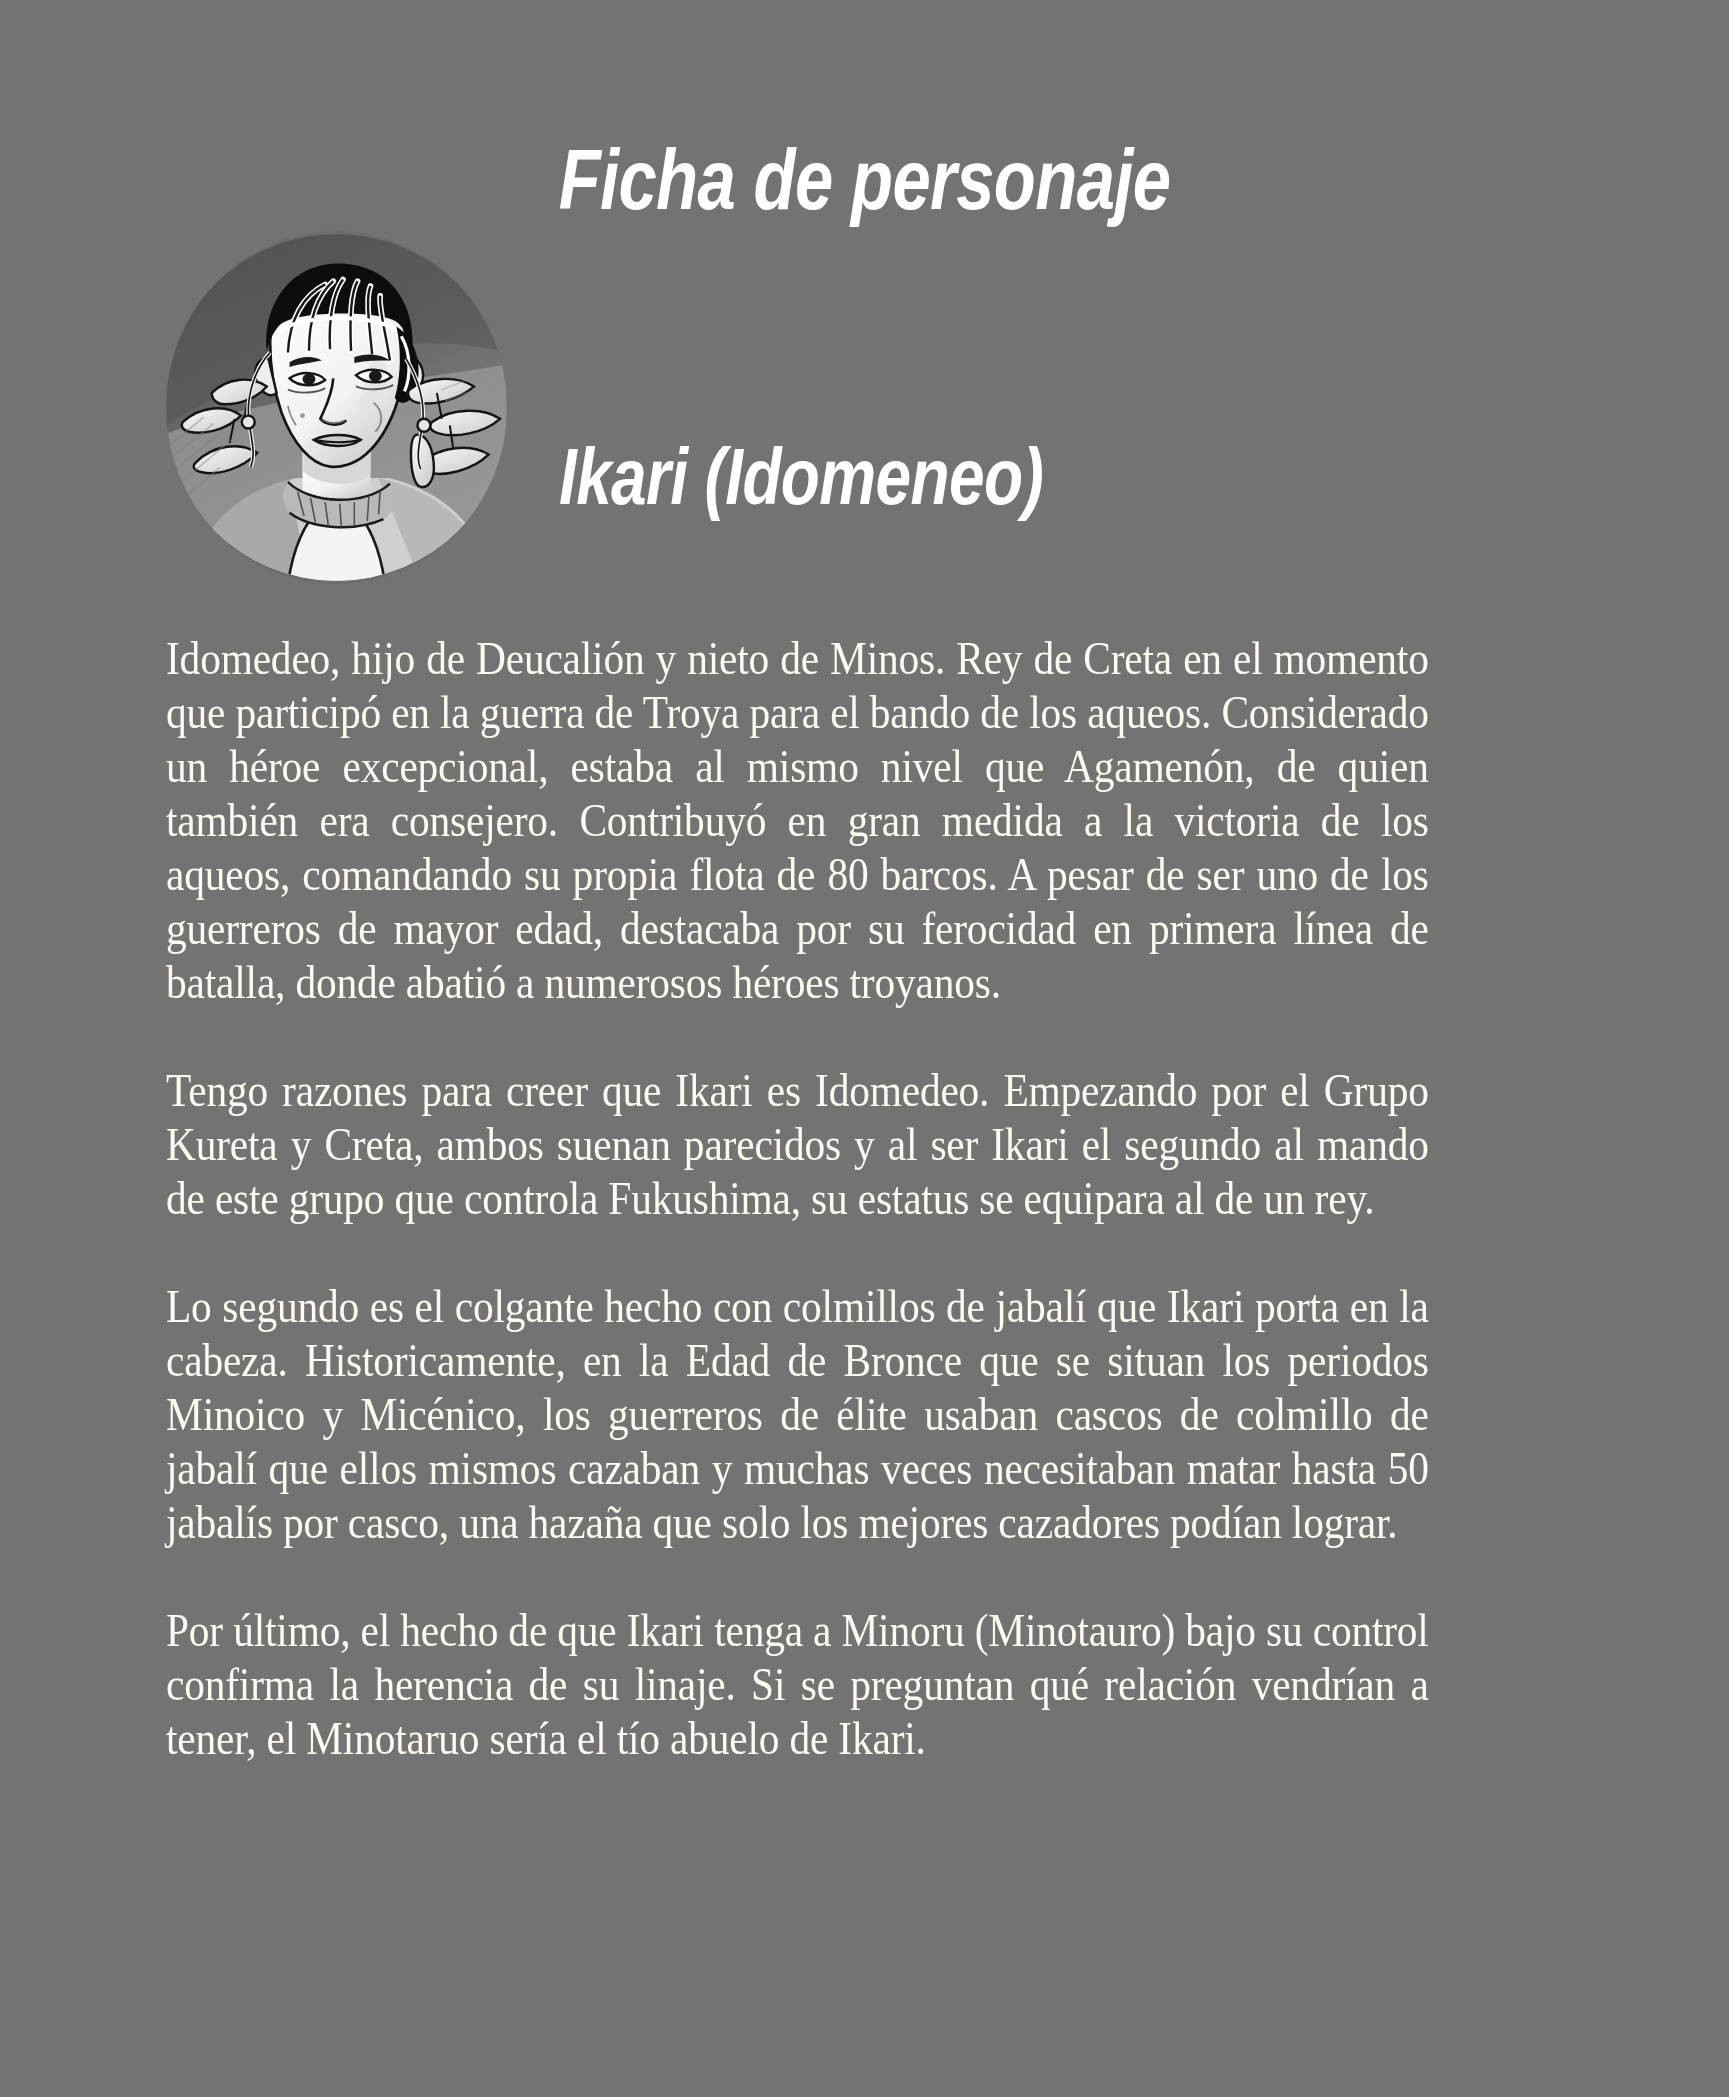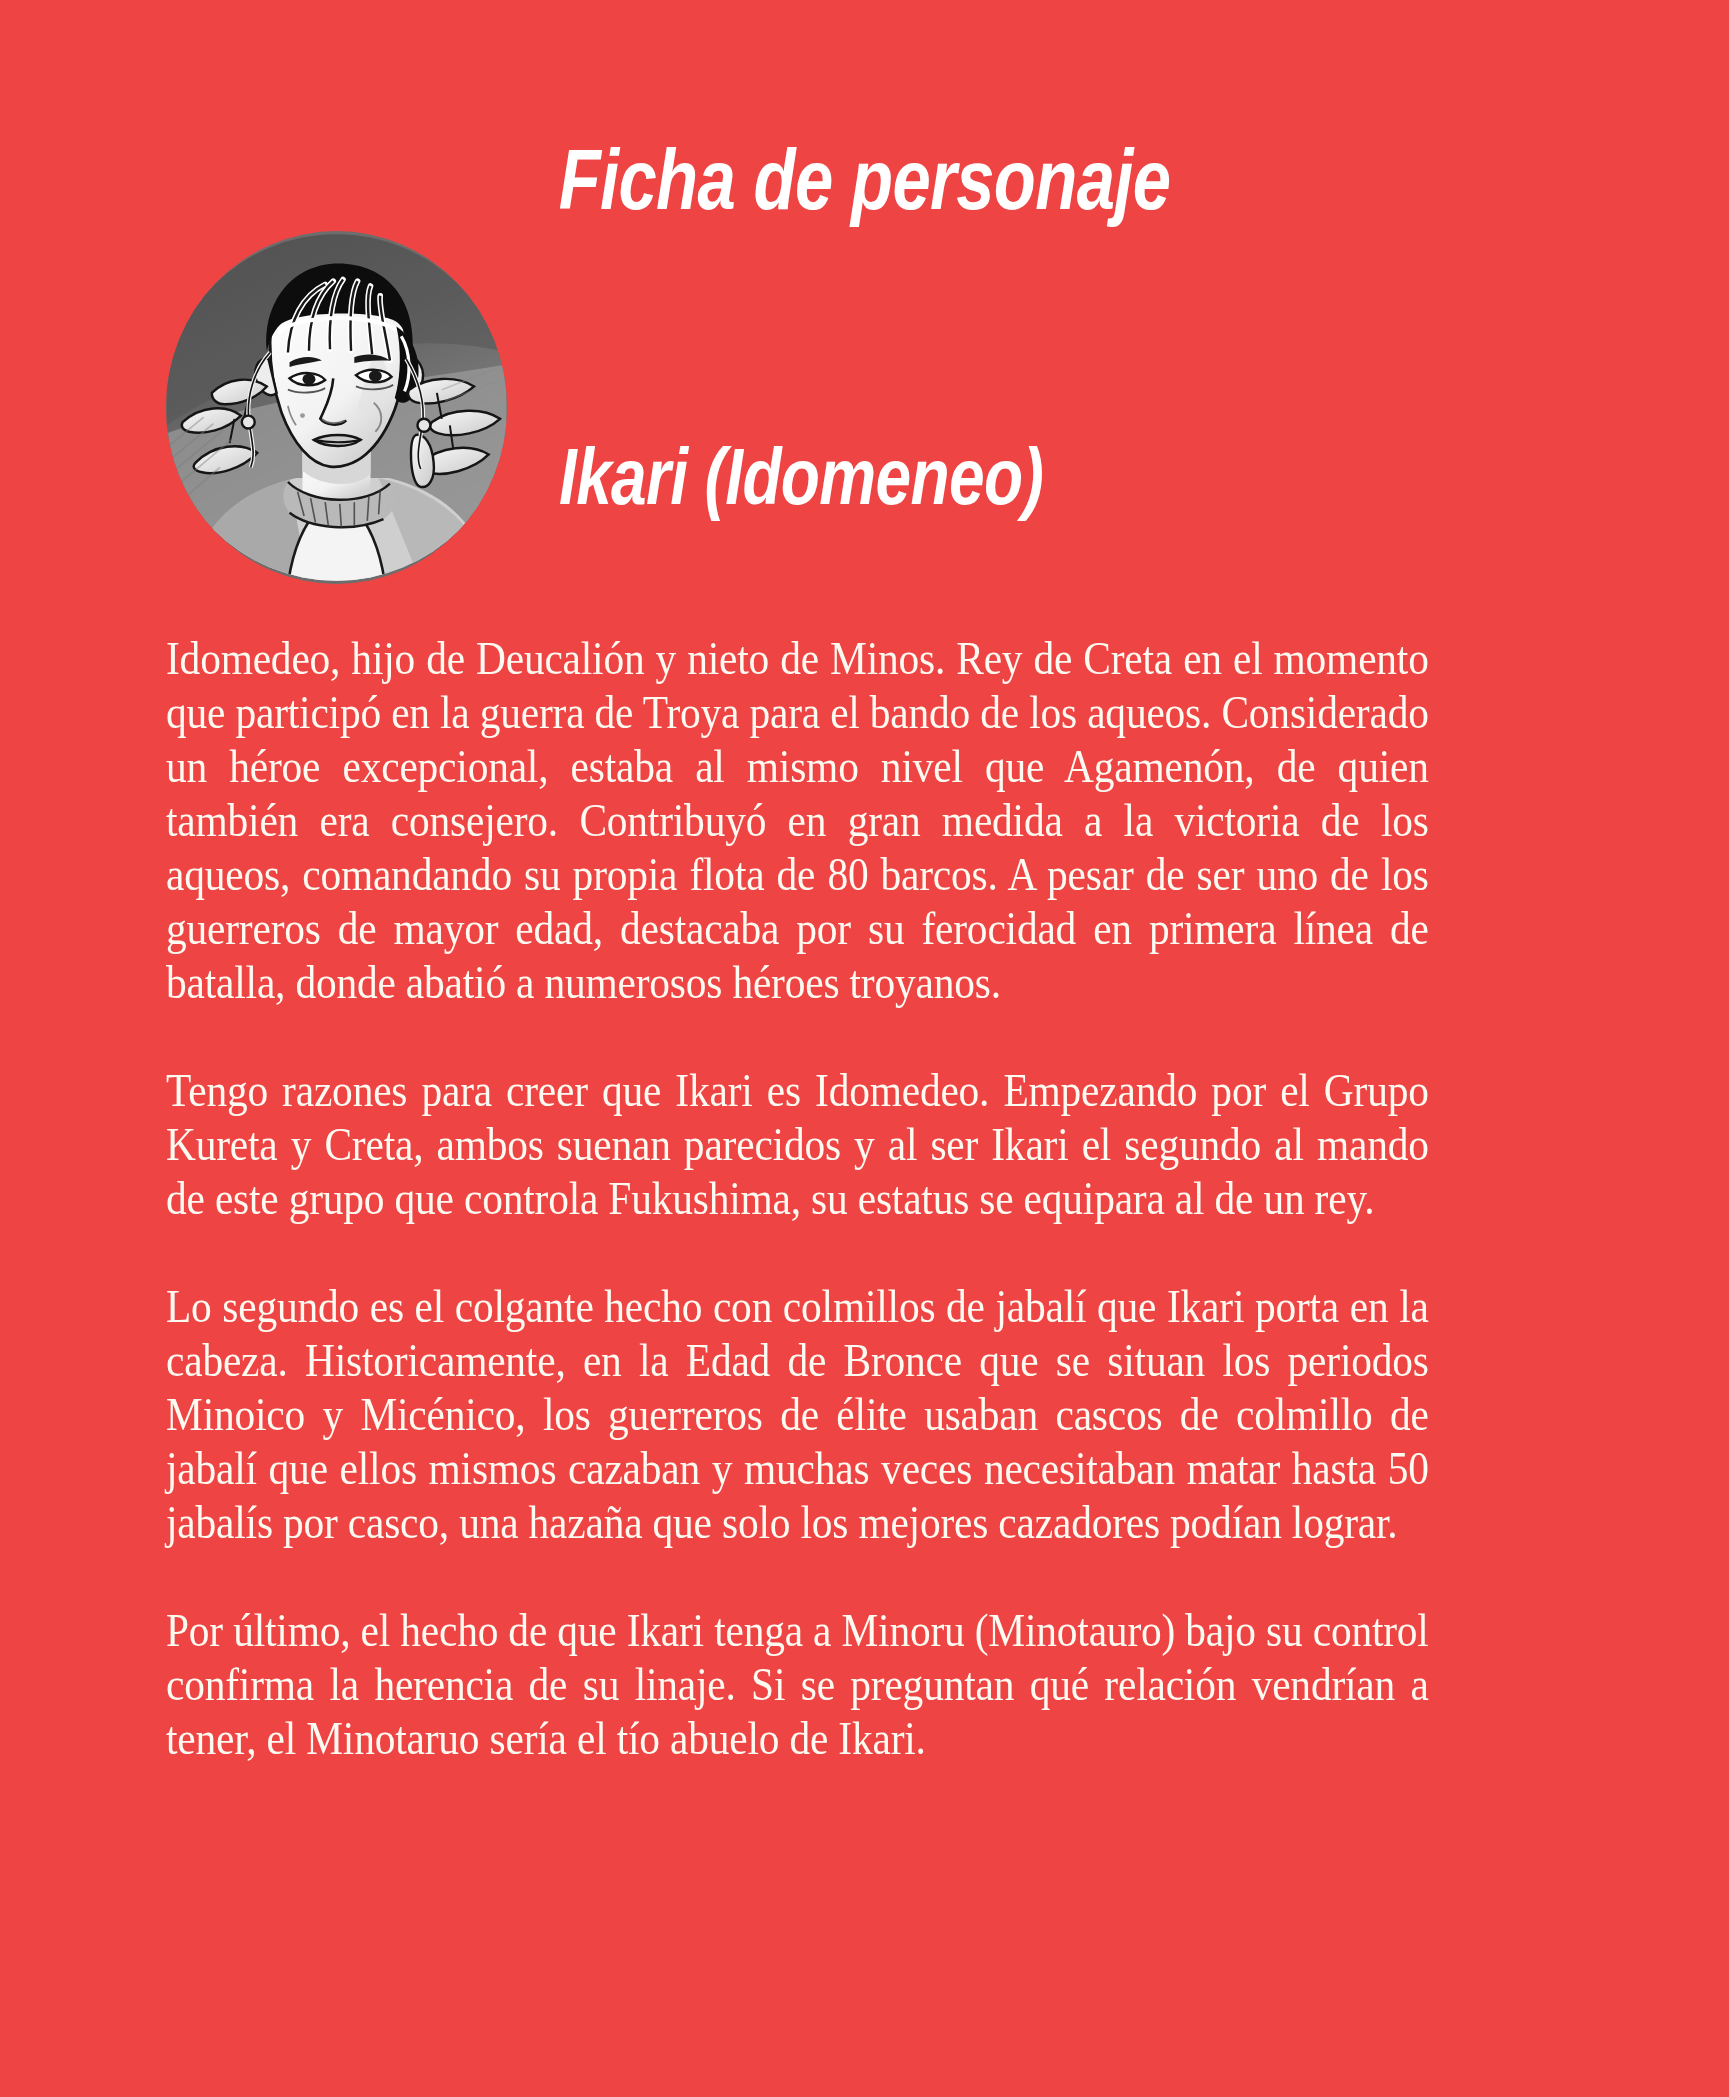--- a/index.html
+++ b/index.html
@@ -11,21 +11,21 @@
     height: 2097px;
     background: #b2853a;
     font-family: "Liberation Serif", serif;
     overflow: hidden;
     position: relative;
   }
 
   .page {
     position: absolute;
     inset: 0;
-    background: #ef4444;
+    background: #737373;
   }
 
   
   .card-title {
     position: absolute;
     top: 78px;
     left: 0;
     width: 1729px;
     text-align: center;
     color: #ffffff;

